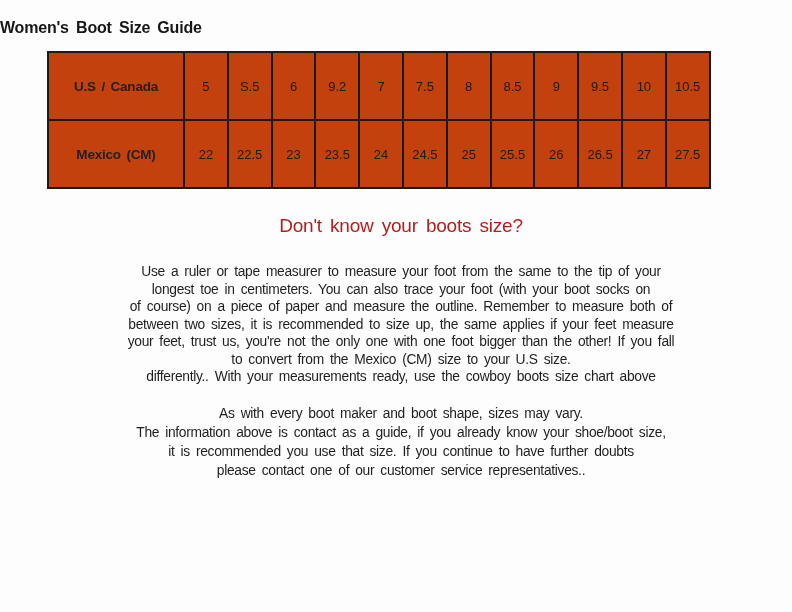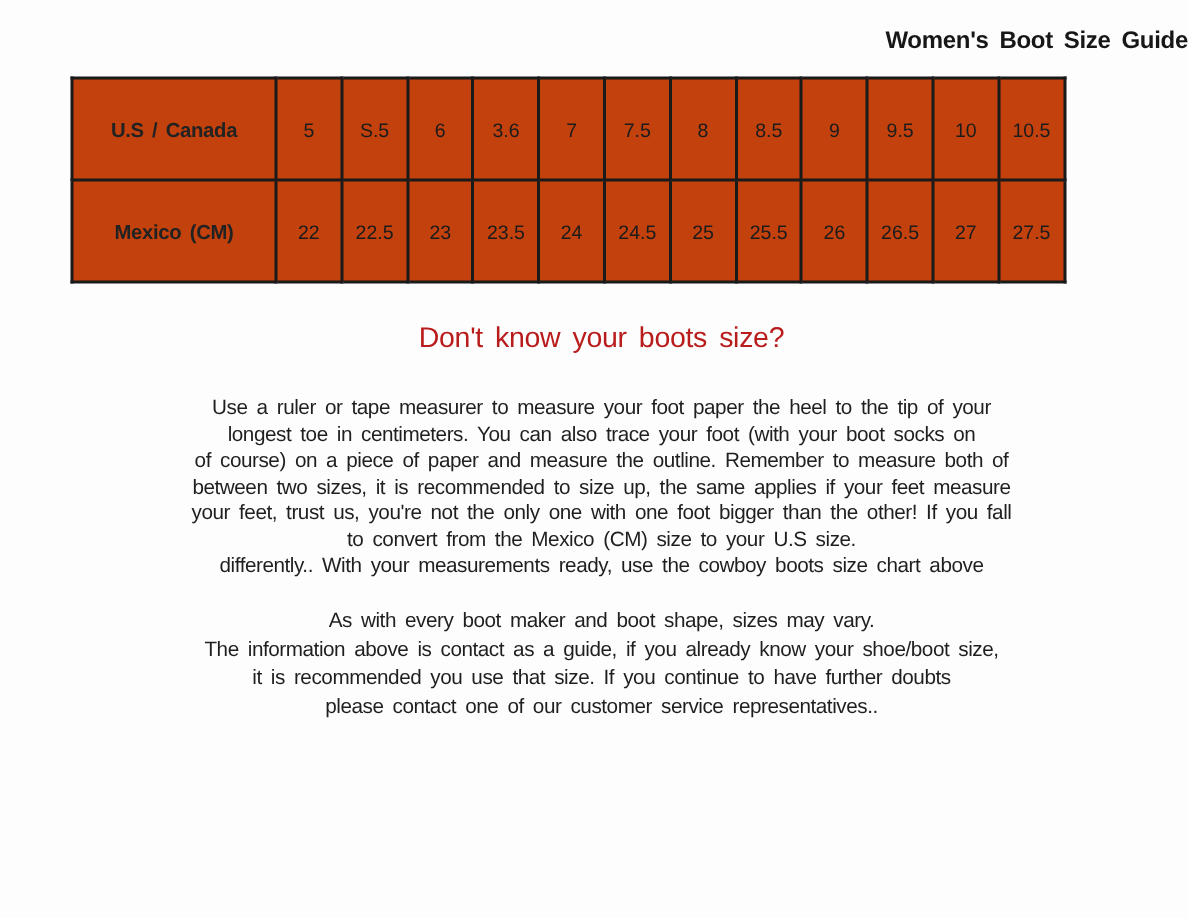--- a/index.html
+++ b/index.html
@@ -11,21 +11,21 @@
     color: #1e1e1e;
     overflow: hidden;
   }
   .page {
     position: relative;
     width: 792px;
     height: 612px;
     padding-top: 19px;
   }
   .title {
-    text-align: right;
+    text-align: left;
     font-size: 16px;
     font-weight: 600;
     letter-spacing: -0.2px;
     word-spacing: 3px;
     color: #171717;
   }
   table.size-table {
     border-collapse: collapse;
     table-layout: fixed;
     margin-left: 47px;
@@ -91,21 +91,21 @@
 
   <h1 class="title">Women's Boot Size Guide</h1>
 
   <table class="size-table">
     <tbody>
       <tr>
         <th>U.S / Canada</th>
         <td>5</td>
         <td>S.5</td>
         <td>6</td>
-        <td>3.6</td>
+        <td>9.2</td>
         <td>7</td>
         <td>7.5</td>
         <td>8</td>
         <td>8.5</td>
         <td>9</td>
         <td>9.5</td>
         <td>10</td>
         <td>10.5</td>
       </tr>
       <tr>
@@ -122,21 +122,21 @@
         <td>26.5</td>
         <td>27</td>
         <td>27.5</td>
       </tr>
     </tbody>
   </table>
 
   <div class="help-heading">Don't know your boots size?</div>
 
   <div class="paragraph instructions">
-    <div class="line">Use a ruler or tape measurer to measure your foot paper the heel to the tip of your</div>
+    <div class="line">Use a ruler or tape measurer to measure your foot from the same to the tip of your</div>
     <div class="line">longest toe in centimeters. You can also trace your foot (with your boot socks on</div>
     <div class="line">of course) on a piece of paper and measure the outline. Remember to measure both of</div>
     <div class="line">between two sizes, it is recommended to size up, the same applies if your feet measure</div>
     <div class="line">your feet, trust us, you're not the only one with one foot bigger than the other! If you fall</div>
     <div class="line">to convert from the Mexico (CM) size to your U.S size.</div>
     <div class="line">differently.. With your measurements ready, use the cowboy boots size chart above</div>
   </div>
 
   <div class="paragraph disclaimer">
     <div class="line">As with every boot maker and boot shape, sizes may vary.</div>

